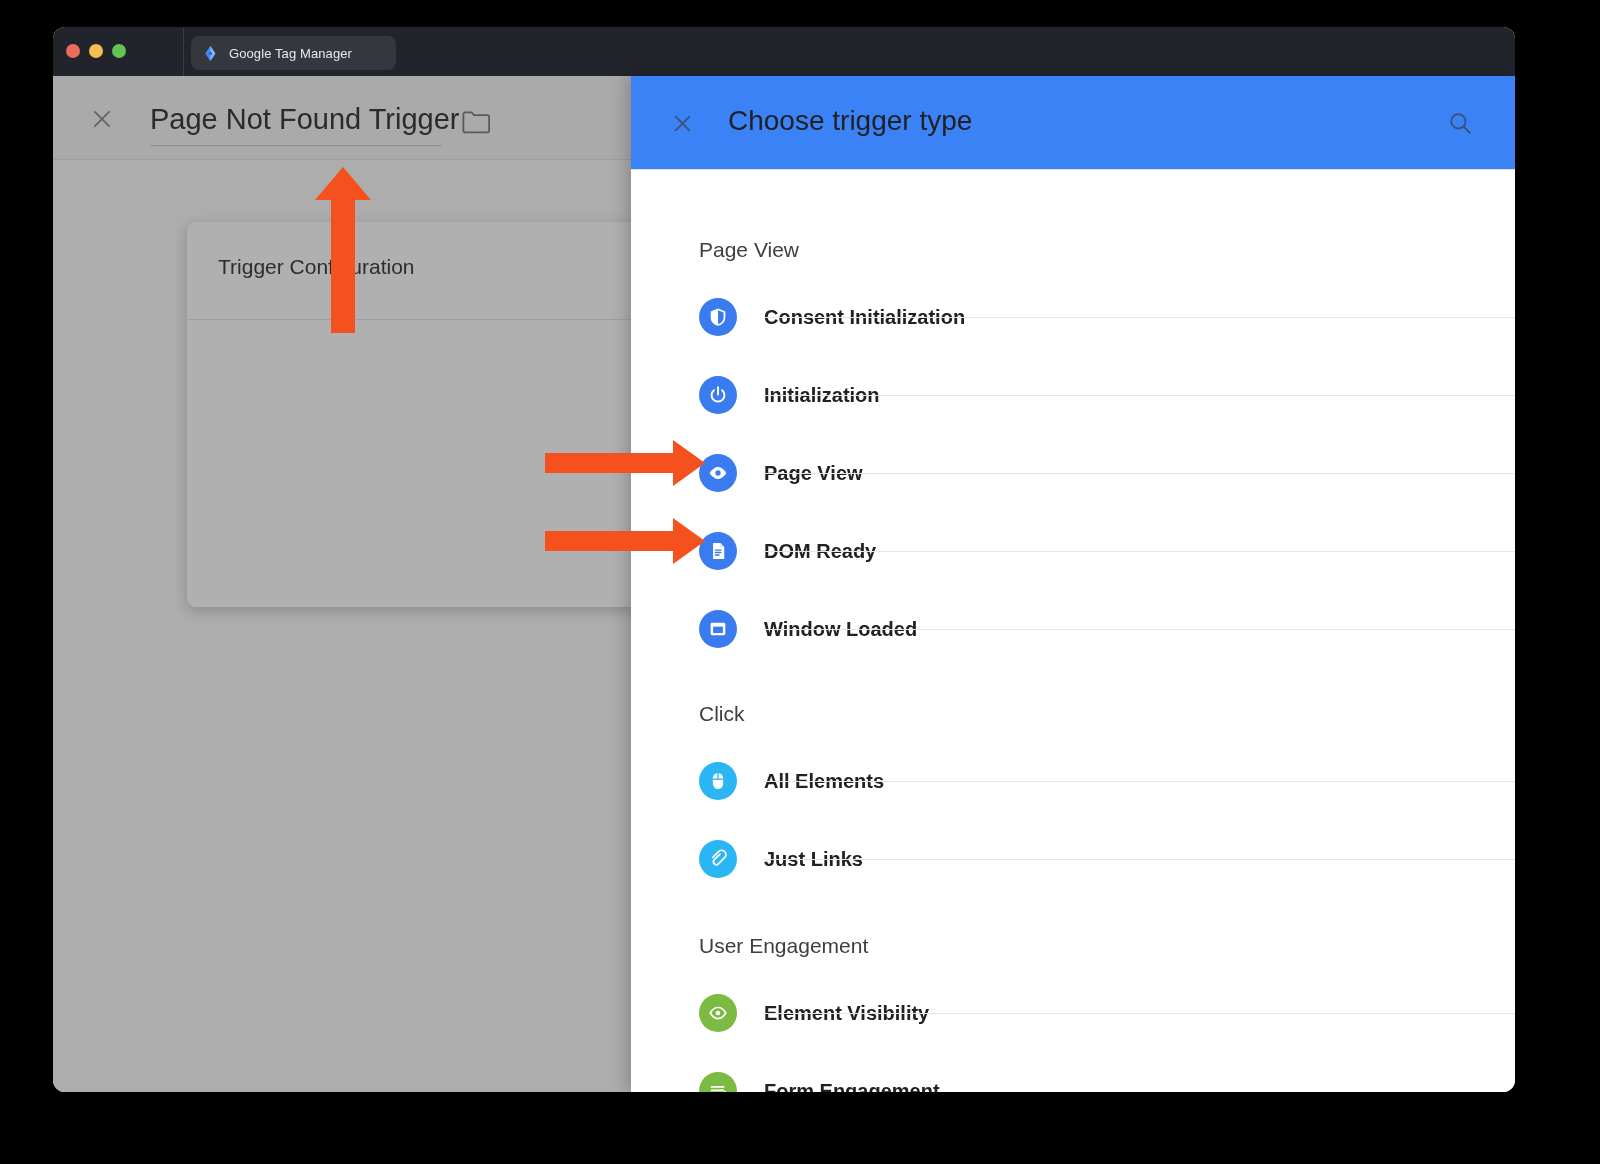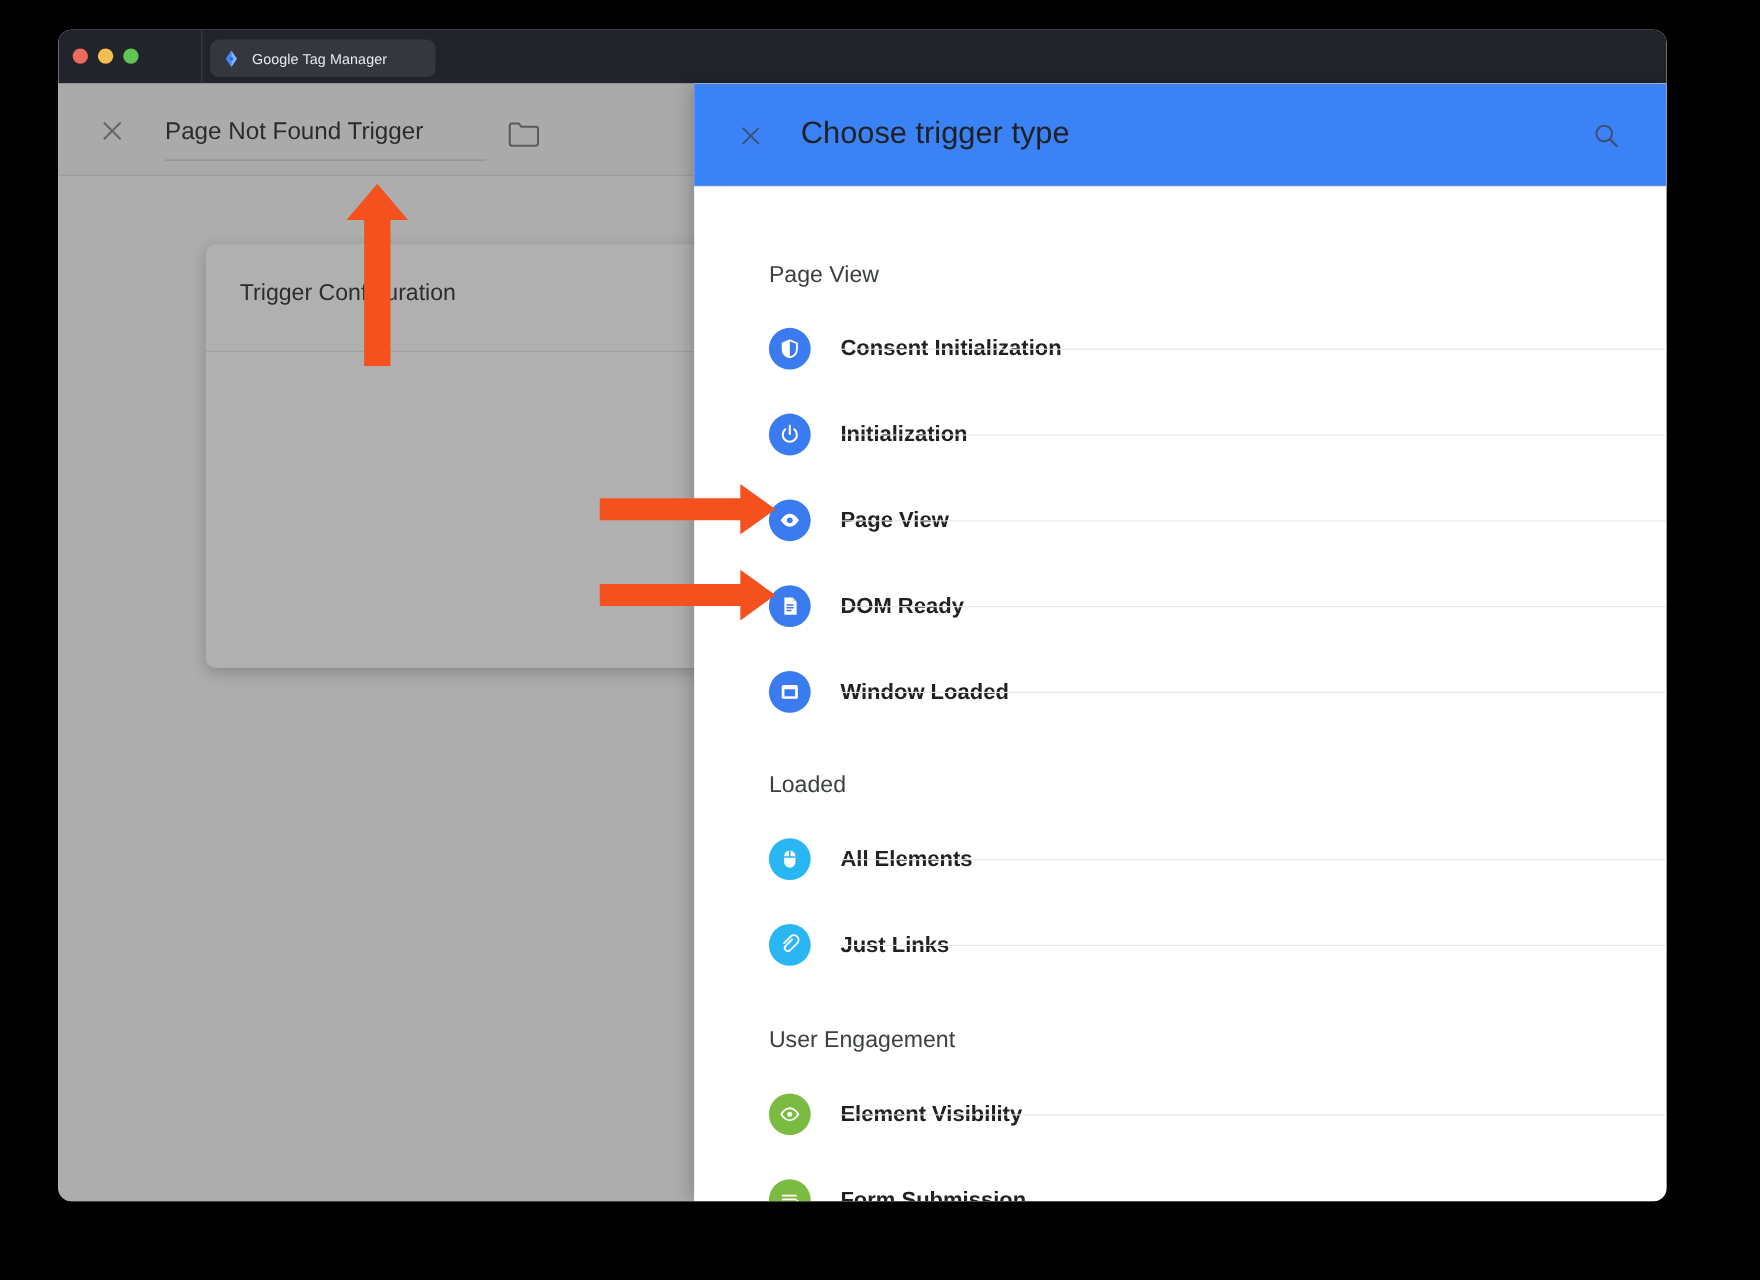--- a/index.html
+++ b/index.html
@@ -75,21 +75,21 @@
   #editor-close-icon {
     position: absolute; left: 36px; top: 30px;
     width: 26px; height: 26px;
     opacity: 0.62;
   }
   #trigger-name-wrap {
     position: absolute; left: 97px; top: 24px;
     width: 296px;
   }
   #trigger-name-value {
-    font-size: 22px;
+    font-size: 29px;
     color: #2b2b2b;
     font-weight: 400;
     line-height: 38px;
     white-space: nowrap;
   }
   #trigger-name-underline {
     margin-top: 7px;
     height: 1px; width: 292px;
     background: #8f8f8f;
   }
@@ -346,21 +346,21 @@
         <span class="row-icon" style="background:#3A7BF0">
           <svg viewBox="0 0 24 24" width="22" height="22">
             <rect x="4" y="5.2" width="16" height="13.6" rx="1.6" fill="#fff"></rect>
             <rect x="6.7" y="9.4" width="10.6" height="7" fill="#3A7BF0"></rect>
           </svg>
         </span>
         <span class="row-label">Window Loaded</span>
       </div>
       <div class="row-divider" style="top:458px"></div>
 
-      <div id="sec-click-label" class="section-label">Loaded</div>
+      <div id="sec-click-label" class="section-label">Click</div>
 
       <div class="trigger-row" style="top:571px">
         <span class="row-icon" style="background:#29B6F2">
           <svg viewBox="0 0 24 24" width="22" height="22">
             <rect x="6.4" y="3.4" width="11.2" height="17.2" rx="5.6" fill="#fff"></rect>
             <path d="M12 3.4 v6.6" stroke="#29B6F2" stroke-width="1.5"></path>
             <path d="M6.4 10 h11.2" stroke="#29B6F2" stroke-width="1.5"></path>
           </svg>
         </span>
         <span class="row-label">All Elements</span>
@@ -390,21 +390,21 @@
       </div>
       <div class="row-divider" style="top:842px"></div>
 
       <div class="trigger-row" style="top:881px">
         <span class="row-icon" style="background:#7CBB42">
           <svg viewBox="0 0 24 24" width="22" height="22">
             <path d="M5 7.6 h13 M5 11.3 h13 M5 15 h8" stroke="#fff" stroke-width="1.9" stroke-linecap="round"></path>
             <path d="M12.4 15.4 l2.6 2.8 l4.6 -5.4" fill="none" stroke="#fff" stroke-width="2.1" stroke-linecap="round" stroke-linejoin="round"></path>
           </svg>
         </span>
-        <span class="row-label">Form Submission</span>
+        <span class="row-label">Form Engagement</span>
       </div>
 
       <div id="panel-scrollbar-track">
         <div id="panel-scrollbar-thumb"></div>
       </div>
     </div>
   </div>
 
   <svg class="arrow" id="arrow-up" viewBox="0 0 56 166">
     <polygon points="28,0 56,33 40,33 40,166 16,166 16,33 0,33" fill="#F4511E"></polygon>

